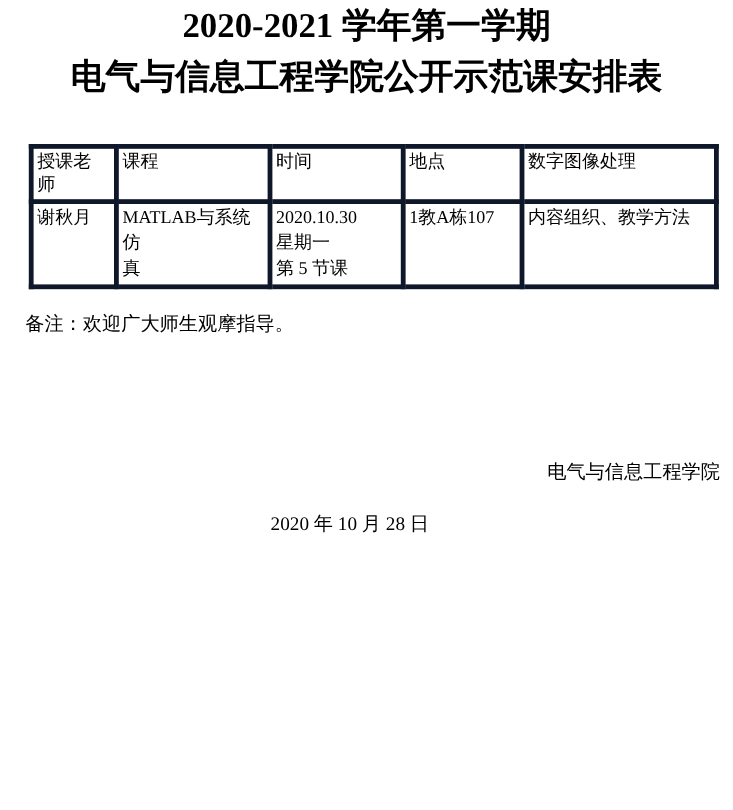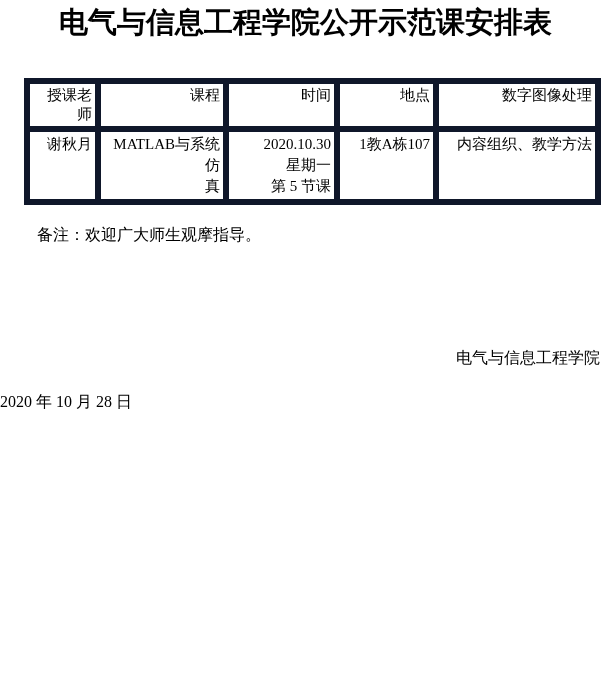--- a/index.html
+++ b/index.html
@@ -23,58 +23,59 @@
     line-height: 42px;
   }
   table.schedule {
     border-collapse: collapse;
     table-layout: fixed;
     margin: 35px 0 0 24px;
     border: 2px solid #000;
   }
   table.schedule th,
   table.schedule td {
-    border: 6px solid #0f172a;
+    border: 4px solid #0f172a;
     vertical-align: top;
-    text-align: right;
+    text-align: left;
     font-weight: normal;
     font-size: 15px;
     line-height: 21px;
     padding: 2px 3px;
     white-space: pre-line;
     overflow: hidden;
   }
   table.schedule thead tr { height: 43px; }
   table.schedule tbody tr { height: 65px; }
   table.schedule th { line-height: 19px; }
   .note {
-    margin: 20px 0 0 37px;
+    margin: 20px 0 0 21px;
     font-size: 16px;
     line-height: 20px;
     font-family: Liberation Serif, serif;
   }
   .footer-dept {
     margin-top: 103px;
     text-align: right;
     padding-right: 11px;
     font-size: 16px;
     line-height: 20px;
   }
   .footer-date {
     margin-top: 24px;
-    text-align: left;
+    text-align: center;
     padding-right: 28px;
     font-size: 16px;
     line-height: 20px;
   }
 </style>
 </head>
 <body>
 
 <div class="doc-title">
+  <div>2020-2021 学年第一学期</div>
   <div>电气与信息工程学院公开示范课安排表</div>
 </div>
 
 <table class="schedule">
   <colgroup>
     <col style="width:71px">
     <col style="width:128px">
     <col style="width:111px">
     <col style="width:99px">
     <col style="width:162px">

